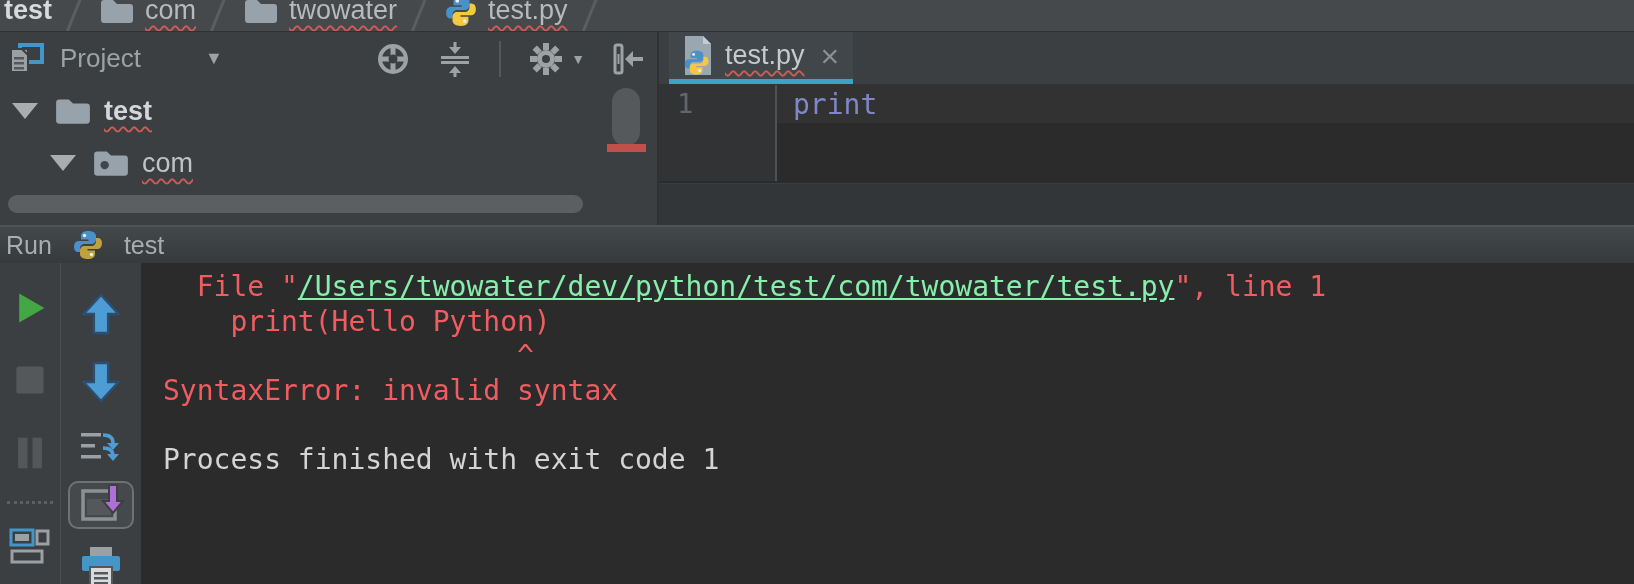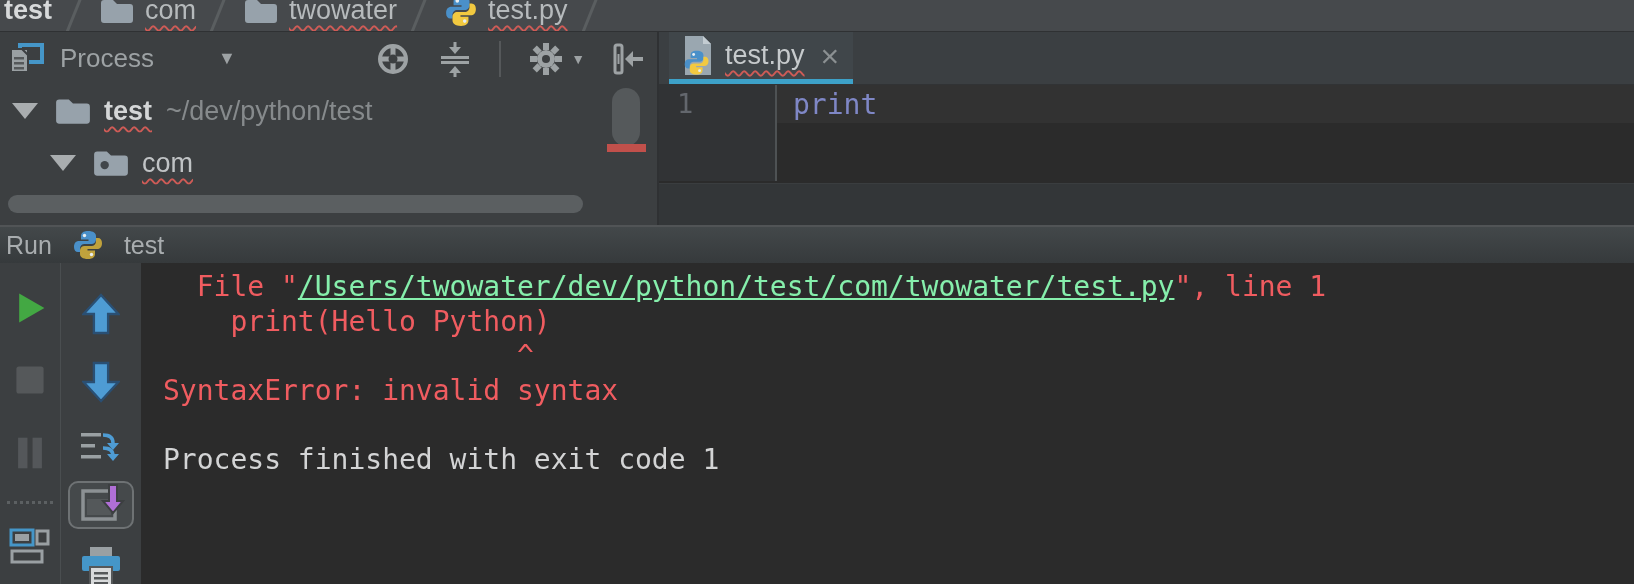--- a/index.html
+++ b/index.html
@@ -136,21 +136,21 @@
         <span>
           <svg width="38" height="34" viewBox="0 0 38 34">
             <rect x="12" y="3" width="22" height="17" fill="none" stroke="#4596c8" stroke-width="4"></rect>
             <rect x="3" y="7" width="17" height="23" fill="#9aa0a3" stroke="#3c3f41" stroke-width="2"></rect>
             <path d="M14 7l6 6v17" fill="none" stroke="#3c3f41" stroke-width="2"></path>
             <rect x="6" y="15" width="10" height="2.5" fill="#55585a"></rect>
             <rect x="6" y="20" width="10" height="2.5" fill="#55585a"></rect>
             <rect x="6" y="25" width="10" height="2.5" fill="#55585a"></rect>
           </svg>
         </span>
-        <span class="panel-title">Process</span>
+        <span class="panel-title">Project</span>
         <span class="title-chevron">▼</span>
         <div class="header-actions">
           <span class="tb-btn">
             <svg width="36" height="36" viewBox="0 0 36 36">
               <circle cx="18" cy="18" r="13" fill="none" stroke="#9da2a4" stroke-width="4"></circle>
               <rect x="15.5" y="7" width="5" height="8" fill="#9da2a4"></rect>
               <rect x="15.5" y="21" width="5" height="8" fill="#9da2a4"></rect>
               <rect x="7" y="15.5" width="8" height="5" fill="#9da2a4"></rect>
               <rect x="21" y="15.5" width="8" height="5" fill="#9da2a4"></rect>
               <circle cx="18" cy="18" r="4.5" fill="#3c3f41"></circle>
@@ -197,21 +197,20 @@
 
       <div class="tree">
         <div class="tree-row row-test">
           <div class="tree-arrow"></div>
           <span>
             <svg width="38" height="32" viewBox="0 0 36 30">
                 <path d="M2 7a3 3 0 0 1 3-3h9l4 4h13a3 3 0 0 1 3 3v13a3 3 0 0 1-3 3H5a3 3 0 0 1-3-3z" fill="#97a2ab"></path>
               </svg>
           </span>
           <span class="tree-name squiggle">test</span>
-          <span class="tree-path">~/dev/python/test</span>
         </div>
         <div class="tree-row row-com">
           <div class="tree-arrow"></div>
           <span>
             <svg width="38" height="32" viewBox="0 0 36 30">
               <path d="M2 7a3 3 0 0 1 3-3h9l4 4h13a3 3 0 0 1 3 3v13a3 3 0 0 1-3 3H5a3 3 0 0 1-3-3z" fill="#97a2ab"></path>
               <circle cx="12" cy="17" r="4" fill="#41464a"></circle>
             </svg>
           </span>
           <span class="tree-name normal squiggle">com</span>

